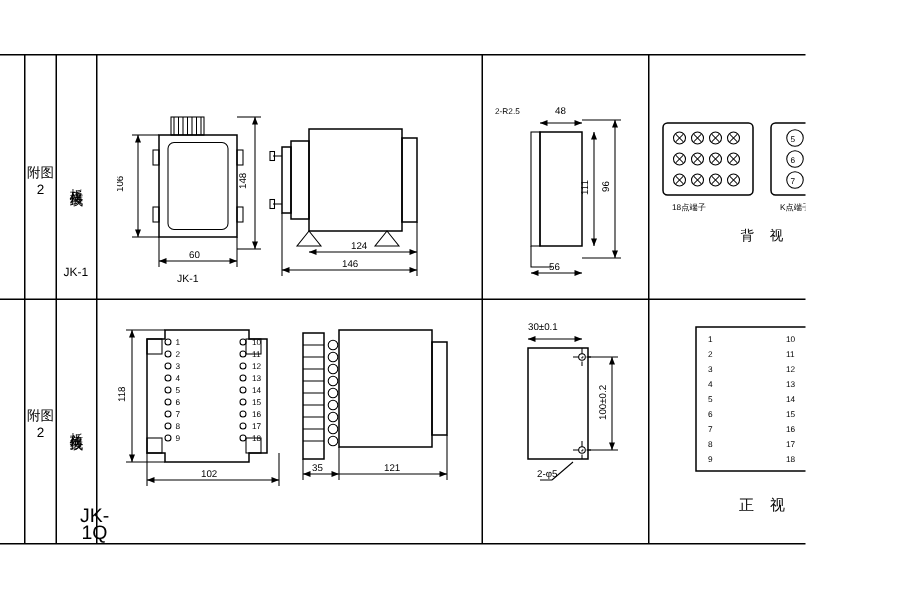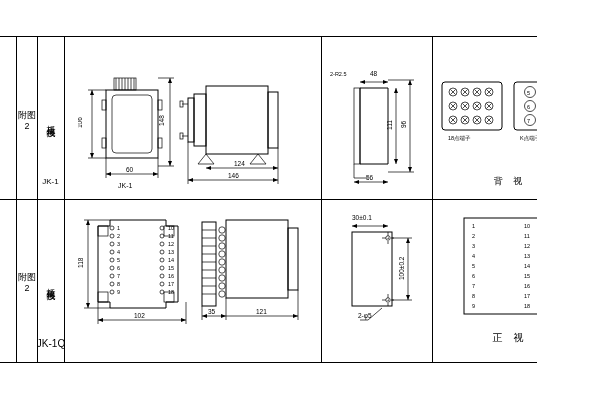--- a/index.html
+++ b/index.html
@@ -50,21 +50,21 @@
     <span>JK-1</span>
   </div>
 
   <div class="cell-label" style="left:17px;top:272px;width:20px;">
     <span style="white-space:pre-line;">附图
 2</span>
   </div>
   <div class="cell-label vert" style="left:45px;top:248px;height:70px;font-size:9px;">
     <span>板前接线</span>
   </div>
-  <div class="cell-label" style="left:35px;top:338px;width:32px;font-size:10px;">
+  <div class="cell-label" style="left:47px;top:338px;width:32px;font-size:13px;">
     <span>JK-1Q</span>
   </div>
 
   <div class="dwg" style="left:78px;top:70px;">
     <svg width="160" height="120" viewBox="0 0 160 120">
 
       <rect x="36" y="8" width="22" height="12" class="st-thin"></rect>
       <g class="st-thin">
         <line x1="38" y1="8" x2="38" y2="20"></line>
           <line x1="41" y1="8" x2="41" y2="20"></line>
@@ -230,21 +230,21 @@
       </g>
       <text class="lbl5" x="87" y="16.5">5</text>
         <text class="lbl5" x="113" y="16.5">1</text>
       <text class="lbl5" x="87" y="30.5">6</text>
         <text class="lbl5" x="113" y="30.5">2</text>
       <text class="lbl5" x="87" y="44.5">7</text>
         <text class="lbl5" x="113" y="44.5">3</text>
       <text class="lbl5" x="80" y="62">K点端子</text>
     </svg>
   </div>
-  <div class="cell-label" style="left:470px;top:176px;width:80px;font-size:9px;letter-spacing:4px;">
+  <div class="cell-label" style="left:470px;top:152px;width:80px;font-size:9px;letter-spacing:4px;">
     <span>背    视</span>
   </div>
 
   <div class="dwg" style="left:72px;top:208px;">
     <svg width="160" height="125" viewBox="0 0 160 125">
 
       <path d="M26 18 h12 v-6 h56 v6 h12 v76 h-12 v6 h-56 v-6 h-12 z" class="st"></path>
 
       <rect x="26" y="18" width="10" height="10" class="st-thin"></rect>
       <rect x="26" y="84" width="10" height="10" class="st-thin"></rect>

